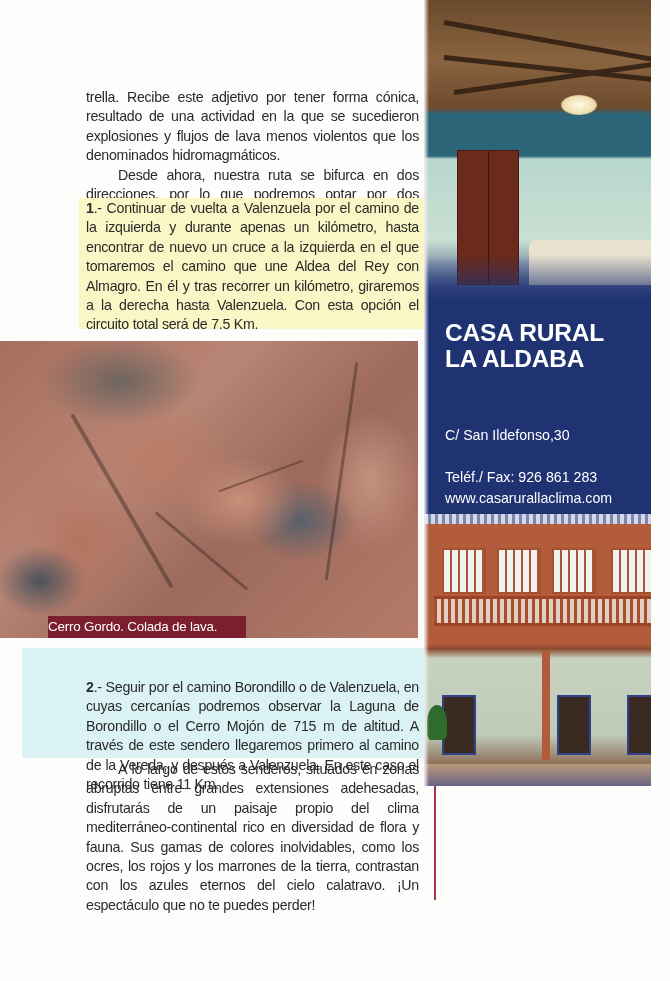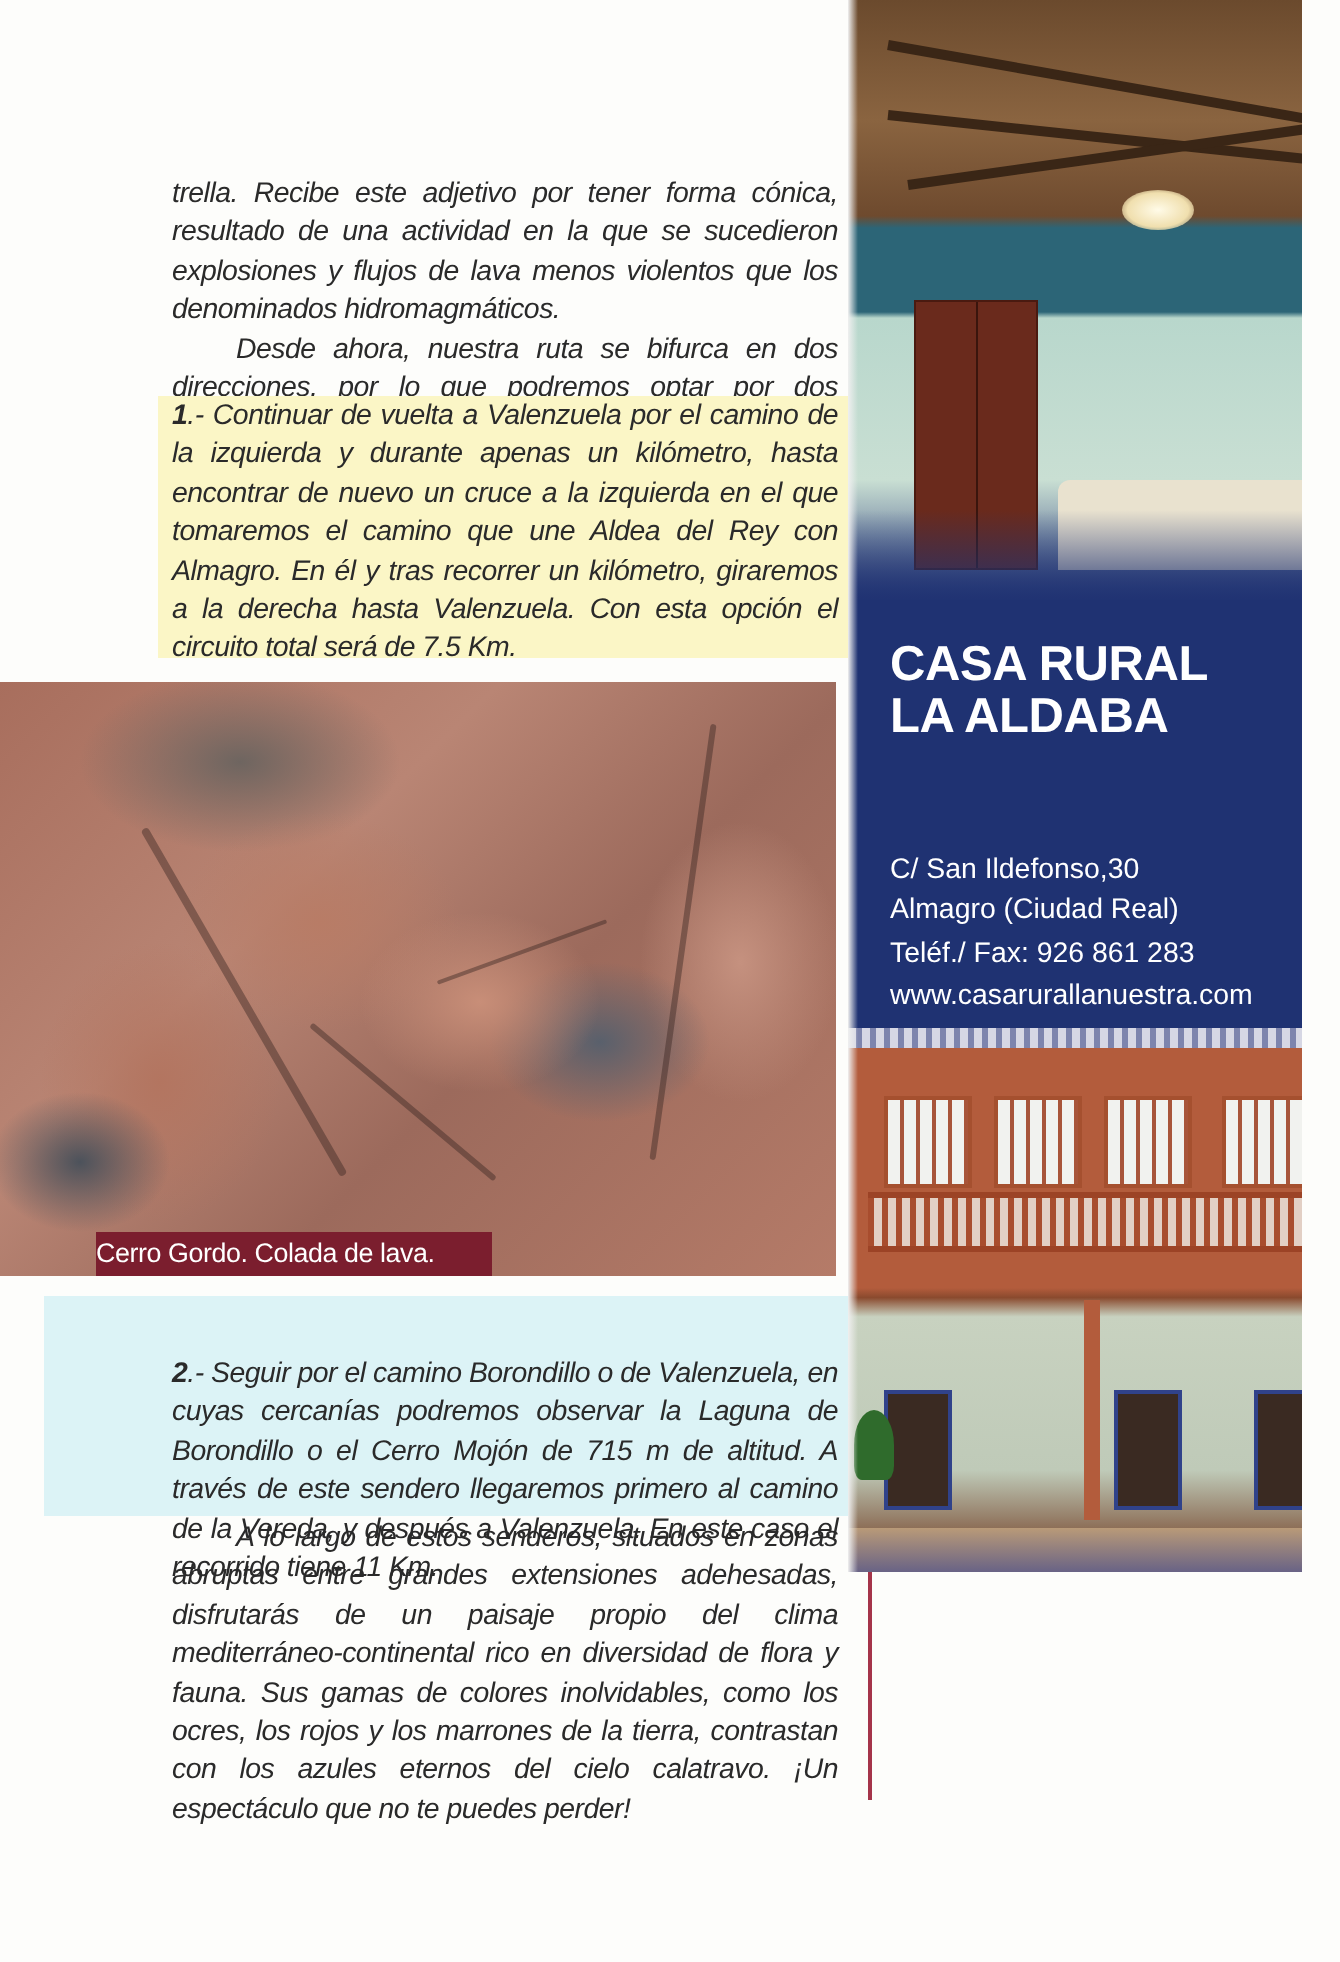--- a/index.html
+++ b/index.html
@@ -14,21 +14,21 @@
     left: 86px;
     width: 333px;
     font-family: "Liberation Sans Narrow", "Liberation Sans", sans-serif;
     font-size: 14.2px;
     line-height: 19.4px;
     color: #2a2a2a;
     text-align: justify;
     letter-spacing: -0.25px;
     transform-origin: left top;
   }
-  .text-block p { margin: 0; font-style: italic; }
+  .text-block p { margin: 0; }
   .indent { text-indent: 32px; }
   .num { font-weight: bold; }
 
   .intro { top: 88px; }
   .hl-yellow {
     position: absolute; left: 79px; top: 198px; width: 354px; height: 131px;
     background: #fbf6c6;
   }
   .option1 { top: 199px; }
 
@@ -165,25 +165,24 @@
     </div>
     <div class="ad-fade-top"></div>
 
     <div class="ad-panel"></div>
     <div class="ad-title" style="left:21px;">
       <div>CASA RURAL</div>
       <div>LA ALDABA</div>
     </div>
     <div class="ad-addr">
       <div>C/ San Ildefonso,30</div>
-      <div>Almagro (Ciudad Real)</div>
     </div>
     <div class="ad-contact">
       <div>Teléf./ Fax: 926 861 283</div>
-      <div>www.casaruralla<span>nuestra.com</span></div>
+      <div>www.casaruralla<span>clima.com</span></div>
     </div>
     <div class="ad-trim"></div>
 
     <div class="ad-courtyard"></div>
     <div class="window" style="left:18px;"></div>
     <div class="window" style="left:73px;"></div>
     <div class="window" style="left:128px;"></div>
     <div class="window" style="left:187px;"></div>
     <div class="balcony"></div>
     <div class="column-post"></div>

